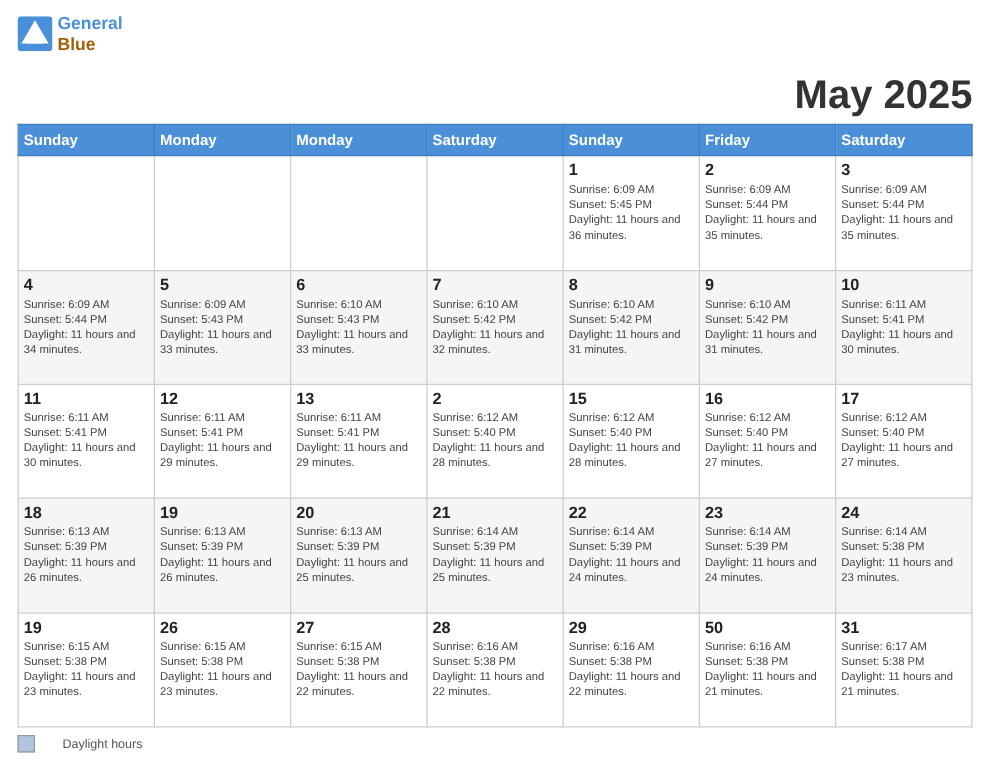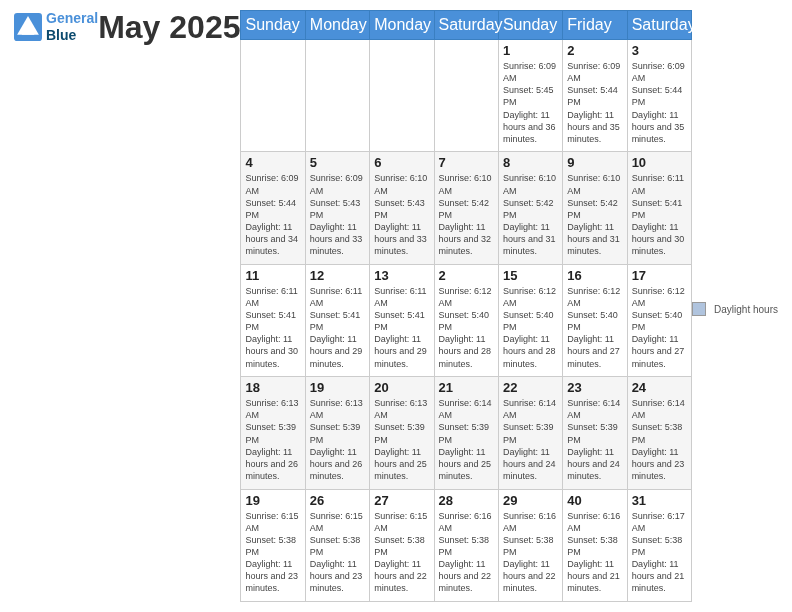--- a/index.html
+++ b/index.html
@@ -8,20 +8,21 @@
       height: 612px;
       font-family: Arial, sans-serif;
       background: #fff;
       overflow: hidden;
     }
     .page {
       width: 792px;
       height: 612px;
       padding: 10px 14px 10px 14px;
       display: flex;
+      flex-direction: column;
     }
     .header {
       display: flex;
       align-items: flex-start;
       justify-content: space-between;
       margin-bottom: 6px;
     }
     .logo {
       display: flex;
       align-items: center;
@@ -35,20 +36,21 @@
     }
     .logo-text span {
       color: #4a90d9;
     }
     .logo-icon {
       width: 28px;
       height: 28px;
     }
     .title-block {
       text-align: center;
+      margin-top: 48px;
     }
     .main-title {
       font-size: 32px;
       font-weight: bold;
       color: #333;
       line-height: 1.1;
     }
     .subtitle {
       font-size: 14px;
       color: #555;
@@ -56,22 +58,22 @@
     .calendar {
       flex: 1;
       border: 1px solid #ccc;
       border-collapse: collapse;
       width: 100%;
       table-layout: fixed;
     }
     .calendar thead tr th {
       background: #4a90d9;
       color: #fff;
-      font-size: 16px;
-      font-weight: normal;
+      font-size: 12px;
+      font-weight: bold;
       padding: 5px 4px;
       text-align: left;
       border: 1px solid #3a7fc1;
     }
     .calendar tbody tr td {
       border: 1px solid #ccc;
       vertical-align: top;
       padding: 3px 4px;
       font-size: 9.5px;
       color: #333;
@@ -92,21 +94,21 @@
       font-size: 9px;
       color: #444;
       line-height: 1.35;
     }
     td.empty {
       background: #fff !important;
     }
     .footer {
       display: flex;
       align-items: center;
-      gap: 8px;
+      gap: 22px;
       margin-top: 6px;
       font-size: 10px;
       color: #555;
     }
     .legend-box {
       width: 14px;
       height: 14px;
       background: #b0c4de;
       border: 1px solid #999;
     }
@@ -117,21 +119,21 @@
 <div class="page">
   <div class="header">
     <div class="logo">
       <svg class="logo-icon" viewBox="0 0 36 36" xmlns="http://www.w3.org/2000/svg">
         <rect x="0" y="0" width="36" height="36" rx="4" fill="#4a90d9"></rect>
         <polygon points="18,4 32,28 4,28" fill="white"></polygon>
         <rect x="10" y="20" width="16" height="8" fill="white"></rect>
       </svg>
       <div class="logo-text">
         <div><span>General</span></div>
-        <div><span style="color:#0c4a6e">Blue</span></div>
+        <div><span style="color:#a16207">Blue</span></div>
       </div>
     </div>
     <div class="title-block">
       <div class="main-title">May 2025</div>
     </div>
   </div>
 
   <table class="calendar">
     <thead>
       <tr>
@@ -326,21 +328,21 @@
 Sunset: 5:38 PM
 Daylight: 11 hours and 22 minutes.</div>
           </td>
           <td>
             <span class="day-num">29</span>
             <div class="day-info" style="white-space: pre-line;">Sunrise: 6:16 AM
 Sunset: 5:38 PM
 Daylight: 11 hours and 22 minutes.</div>
           </td>
           <td>
-            <span class="day-num">40</span>
+            <span class="day-num">50</span>
             <div class="day-info" style="white-space: pre-line;">Sunrise: 6:16 AM
 Sunset: 5:38 PM
 Daylight: 11 hours and 21 minutes.</div>
           </td>
           <td>
             <span class="day-num">31</span>
             <div class="day-info" style="white-space: pre-line;">Sunrise: 6:17 AM
 Sunset: 5:38 PM
 Daylight: 11 hours and 21 minutes.</div>
           </td>

